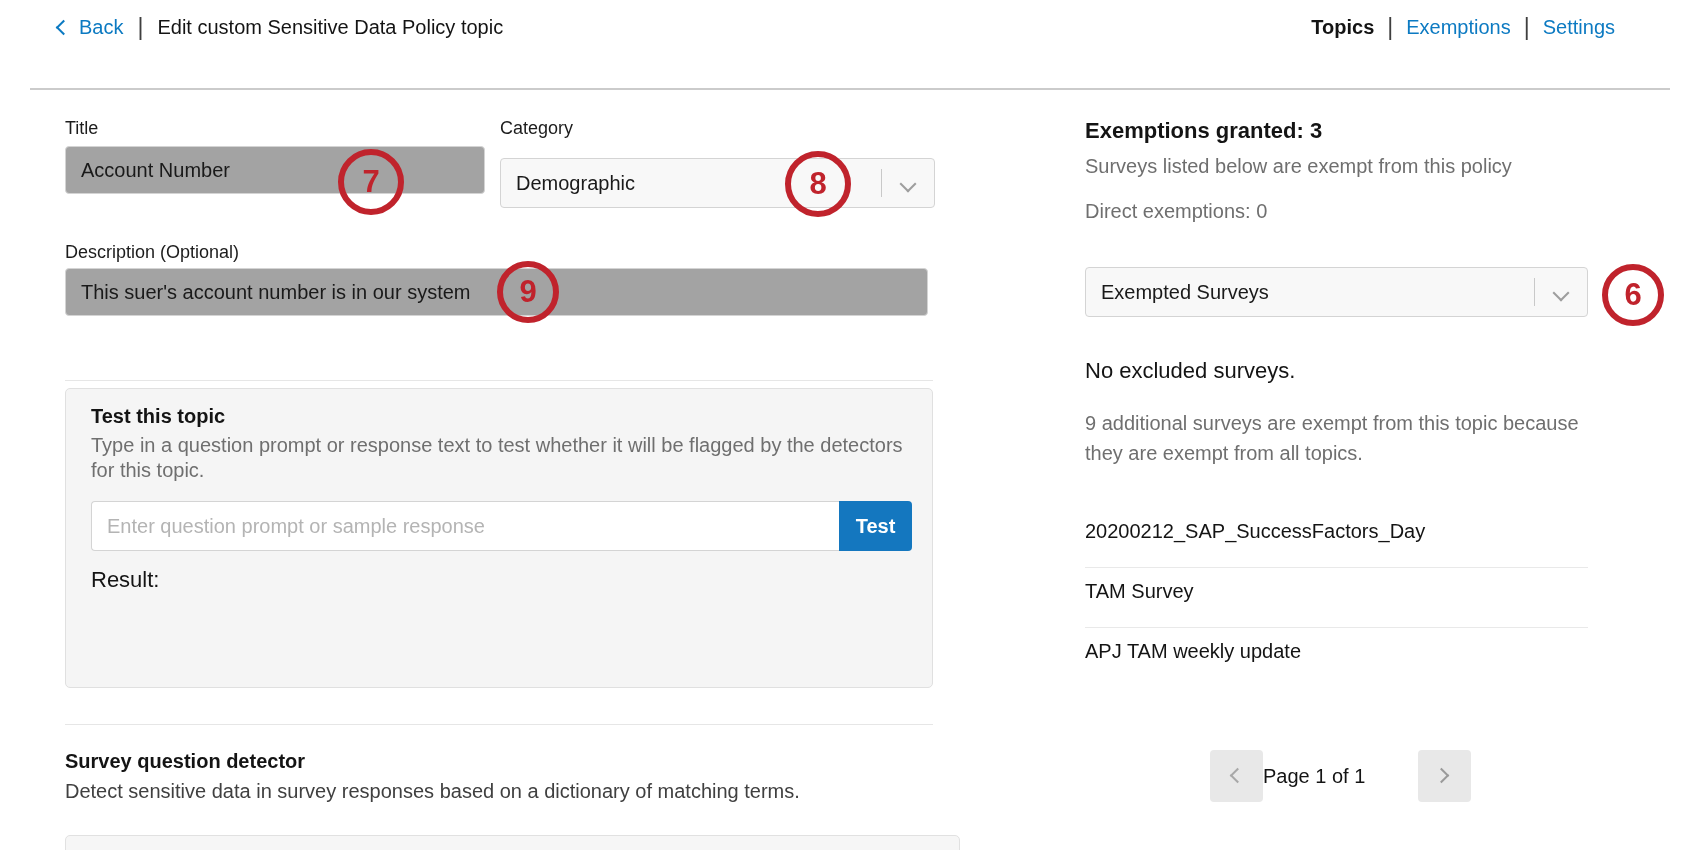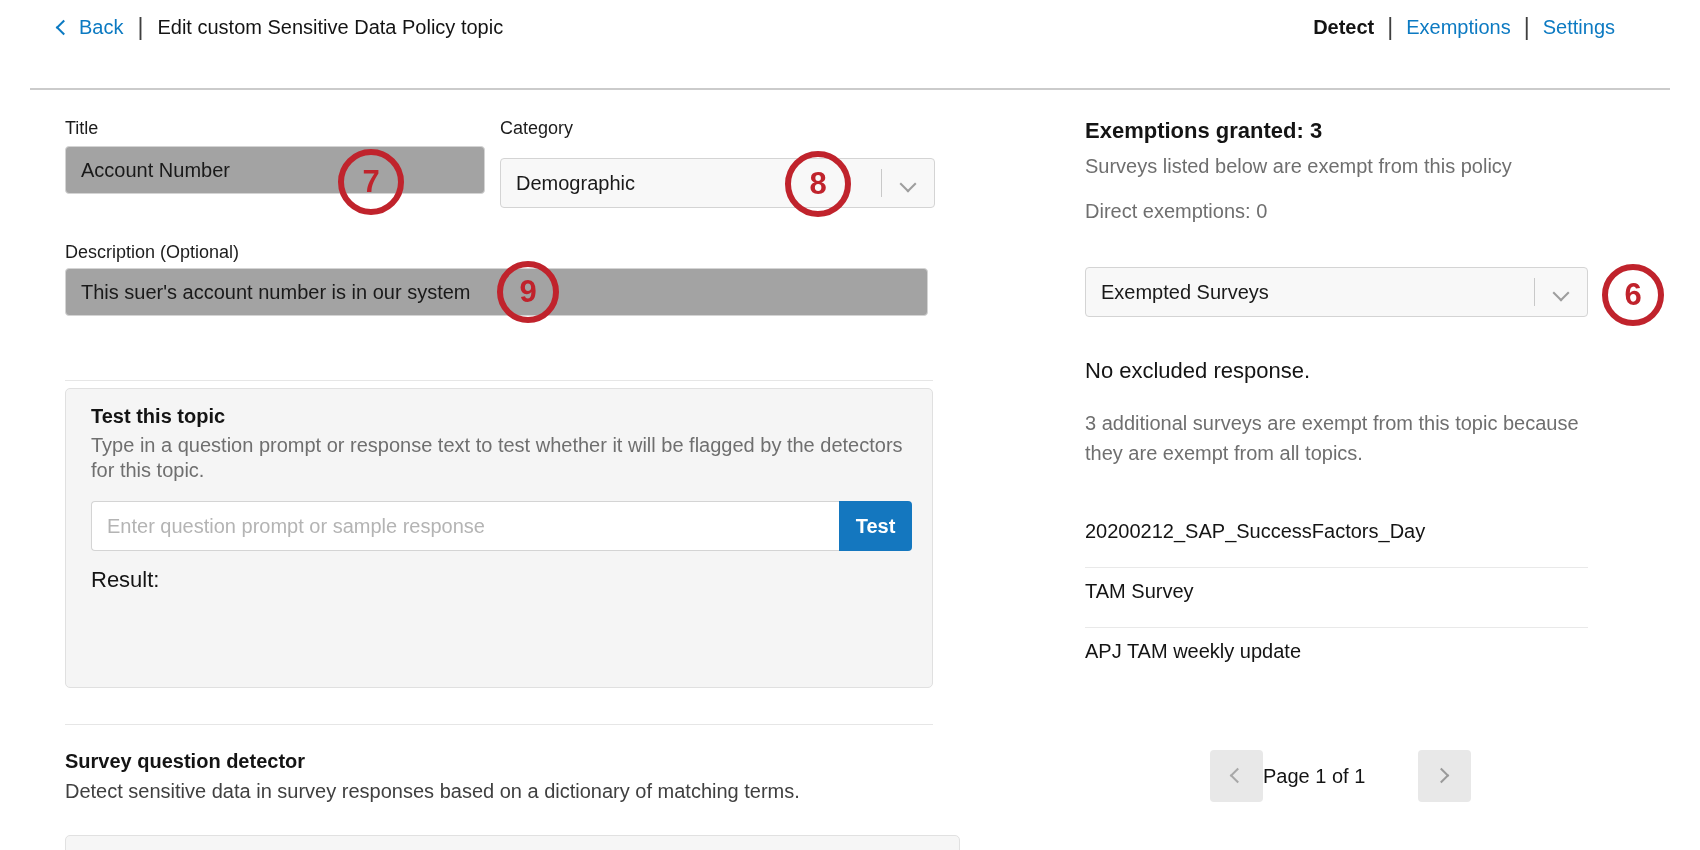--- a/index.html
+++ b/index.html
@@ -95,21 +95,21 @@
   <div class="hdr-left">
     <span class="back-link">
       <span class="chev"></span>
       <span>Back</span>
     </span>
     <span class="vbar">|</span>
     <span class="hdr-title">Edit custom Sensitive Data Policy topic</span>
   </div>
 
   <div class="hdr-nav">
-    <span class="nav-active">Detect</span>
+    <span class="nav-active">Topics</span>
     <span class="vbar">|</span>
     <span class="nav-link">Exemptions</span>
     <span class="vbar">|</span>
     <span class="nav-link">Settings</span>
   </div>
 
   <div class="hdr-divider"></div>
 
   <div class="label" style="left:65px; top:118px;">Title</div>
   <input class="tinput" style="left: 65px; top: 146px; width: 420px;" value="Account Number">
@@ -146,22 +146,22 @@
   <div class="ex-h">Exemptions granted: 3</div>
   <div class="ex-sub">Surveys listed below are exempt from this policy</div>
   <div class="ex-direct">Direct exemptions: 0</div>
 
   <div class="selectbox ex-select">
     <span>Exempted Surveys</span>
     <span class="sel-sep"></span>
     <span class="sel-chev"></span>
   </div>
 
-  <div class="ex-none">No excluded response.</div>
-  <div class="ex-note">3 additional surveys are exempt from this topic because they are exempt from all topics.</div>
+  <div class="ex-none">No excluded surveys.</div>
+  <div class="ex-note">9 additional surveys are exempt from this topic because they are exempt from all topics.</div>
 
   <div class="survey-list">
     <div class="survey-row">20200212_SAP_SuccessFactors_Day</div>
     <div class="survey-row">TAM Survey</div>
     <div class="survey-row">APJ TAM weekly update</div>
   </div>
 
   <div class="pager">
     <button class="pg-btn">
       <span class="pg-chev-l"></span>

